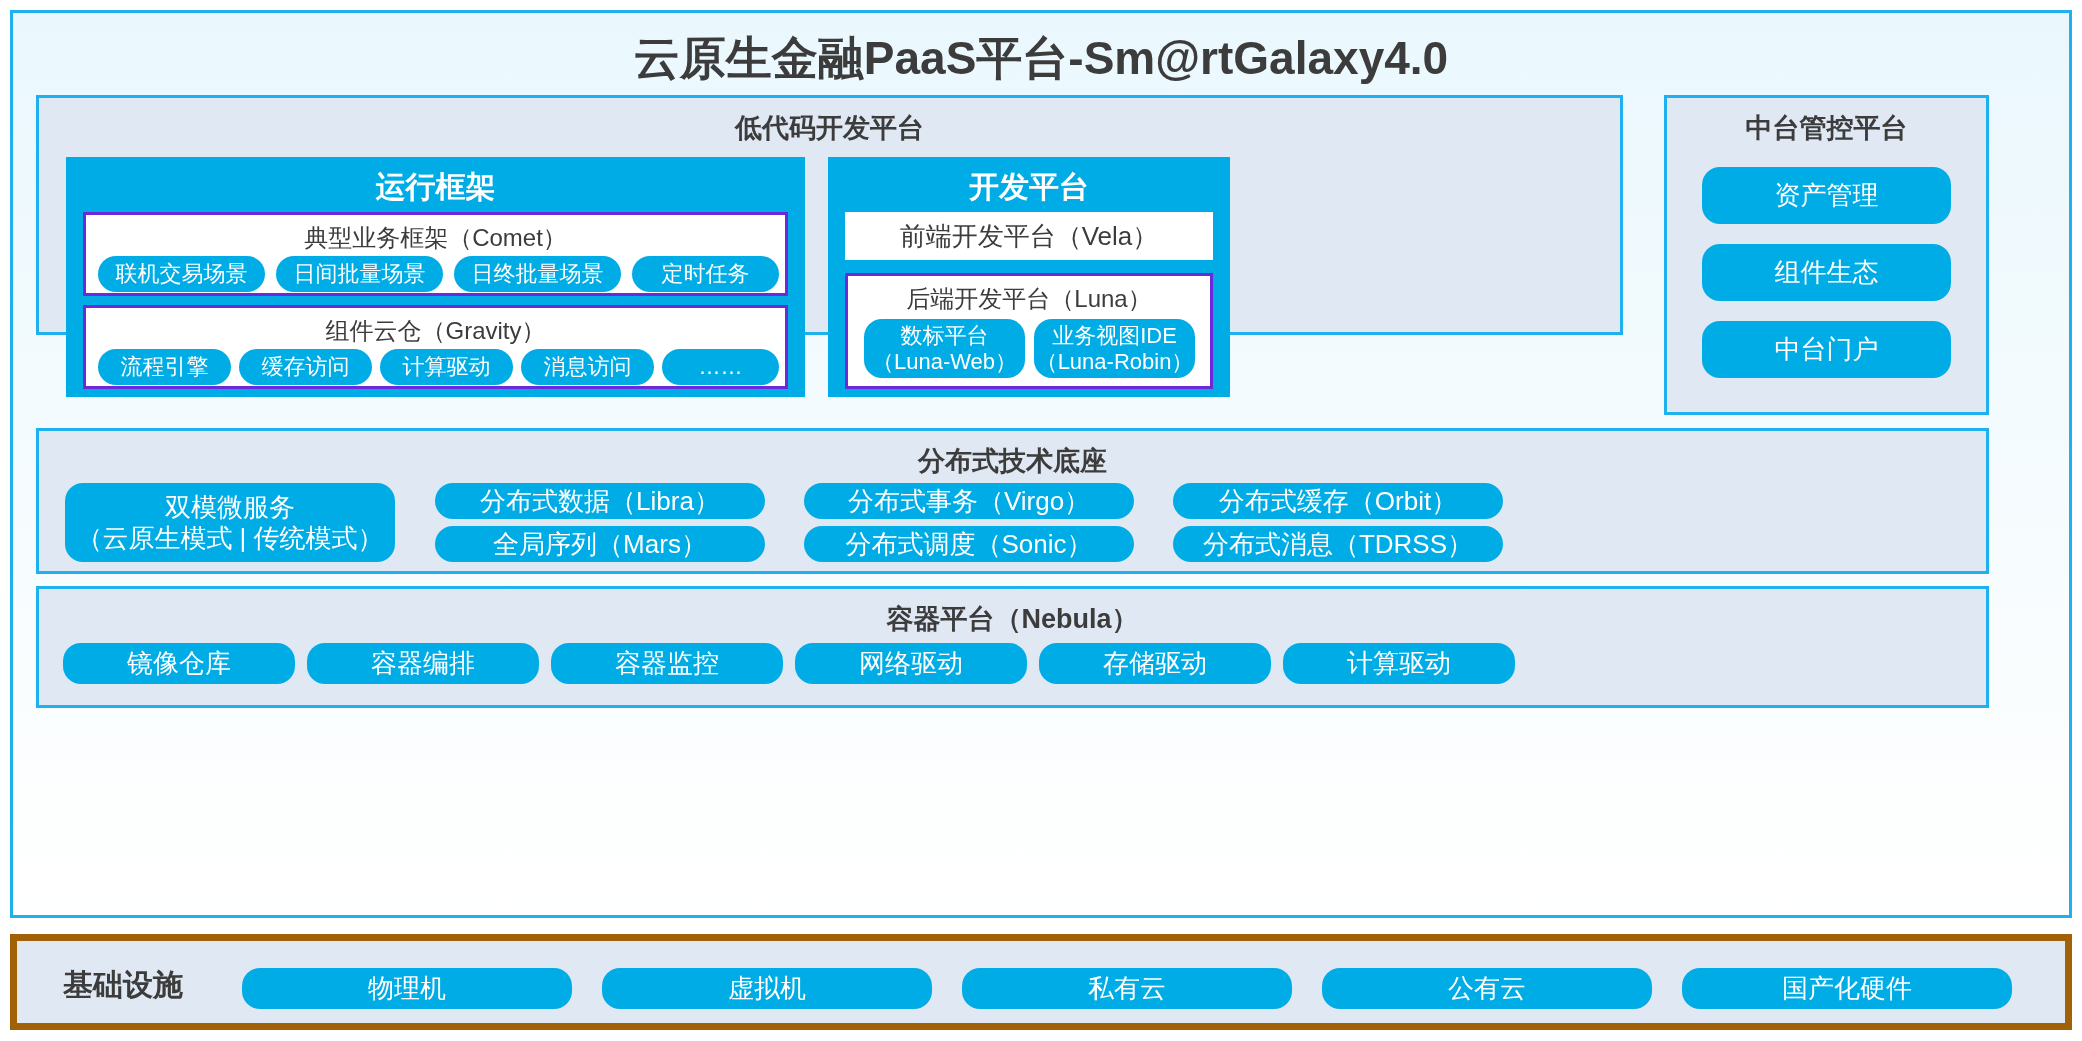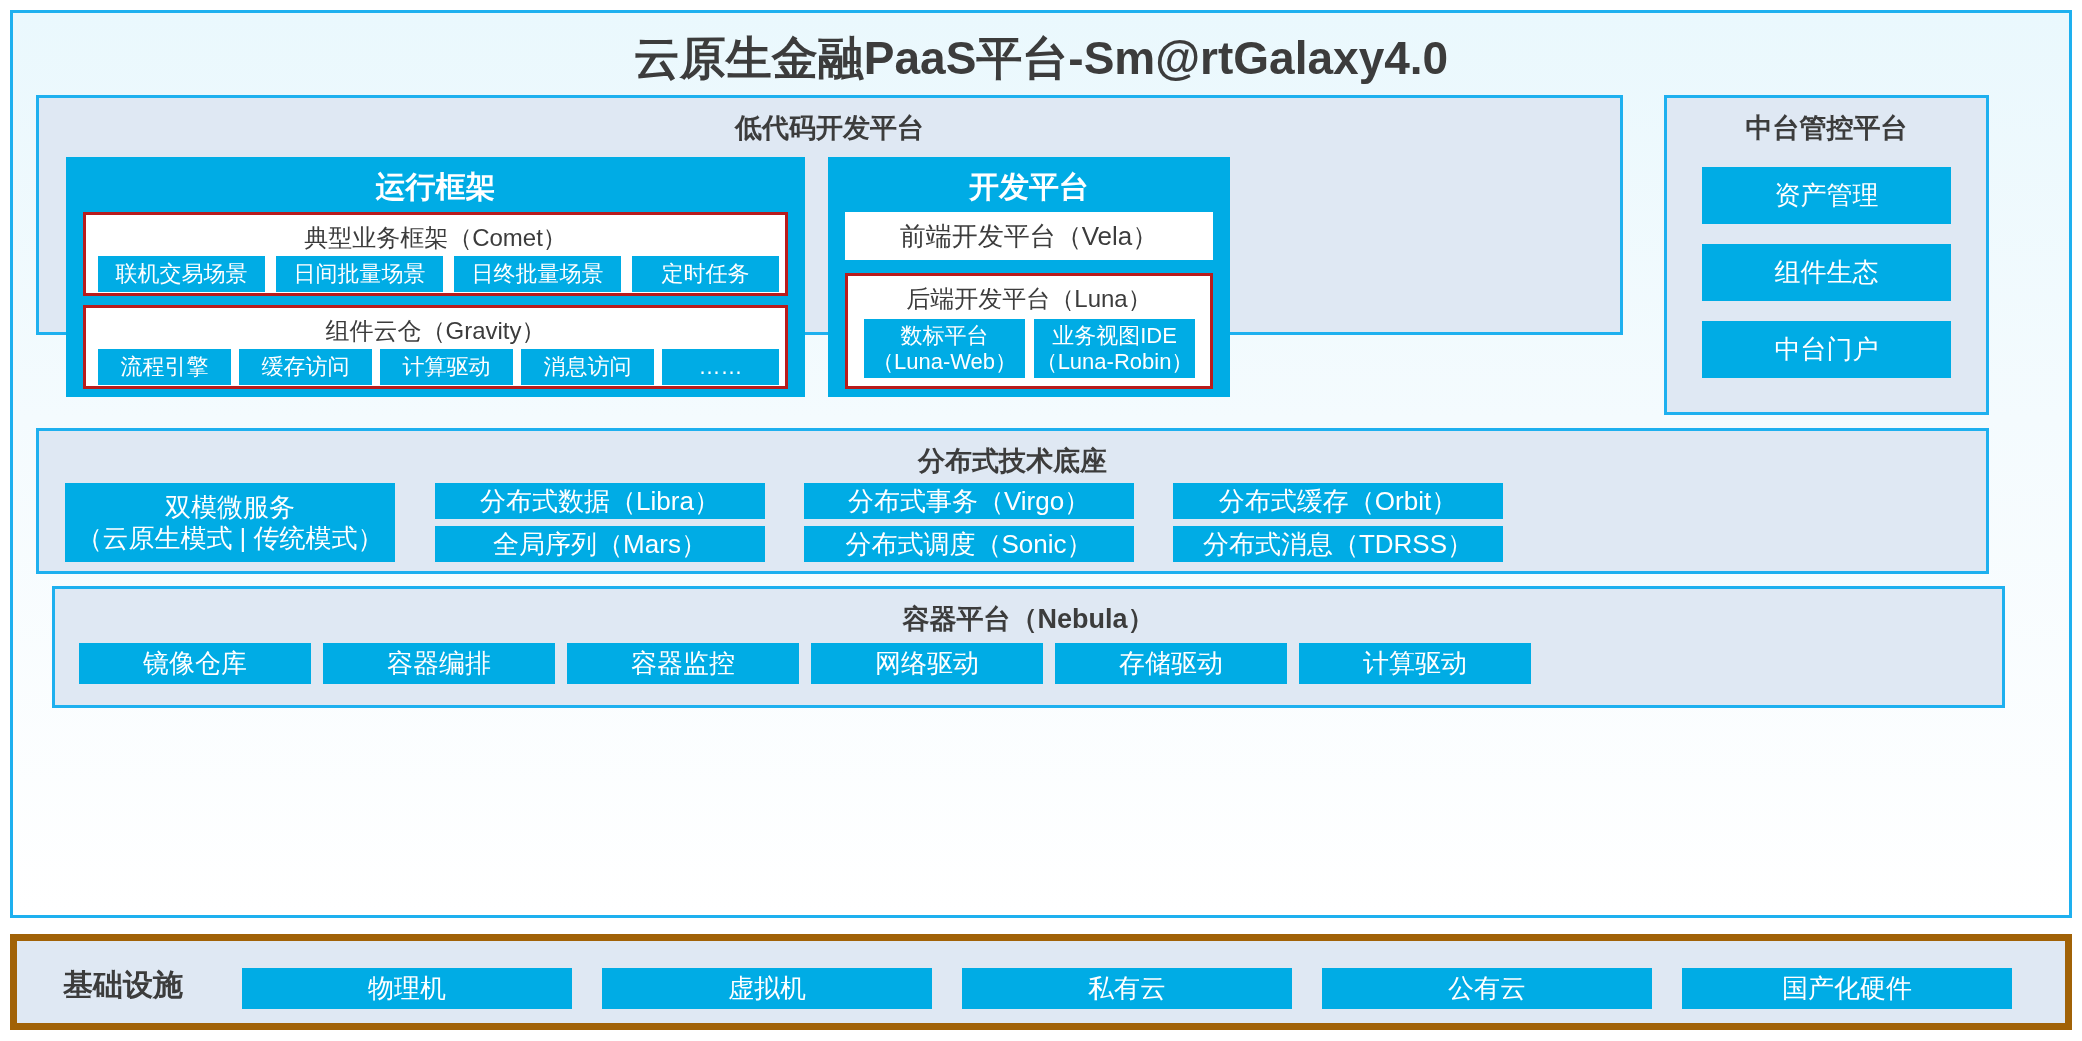--- a/index.html
+++ b/index.html
@@ -50,34 +50,35 @@
     background:#00ace5;
   }
   .blue-module-title{
     text-align:center;color:#ffffff;font-size:30px;font-weight:bold;
     padding-top:13px;line-height:1.1;
   }
 
   
   .white-group{
     position:absolute;box-sizing:border-box;
-    background:#ffffff;border:3px solid #b91c1c;
+    background:#ffffff;border:3px solid #6d28d9;
   }
   .white-group-title{
     text-align:center;font-size:24px;color:#3c3c3c;
     padding-top:9px;line-height:1.15;font-weight:normal;
   }
 
   
   .chip{
     position:absolute;box-sizing:border-box;
     background:#00ace5;color:#ffffff;
     display:flex;align-items:center;justify-content:center;
     text-align:center;font-size:20px;line-height:1.18;
     white-space:pre-line;
+    border-radius:18px;
   }
   .chip.sz22{font-size:22px;}
   .chip.sz26{font-size:26px;}
 
   
   .white-strip{
     position:absolute;box-sizing:border-box;background:#ffffff;
     display:flex;align-items:center;justify-content:center;
     font-size:26px;color:#3c3c3c;
   }
@@ -157,21 +158,21 @@
       <div class="chip sz26" style="left:396px;top:52px;width:330px;height:36px;">分布式数据（Libra）</div>
       <div class="chip sz26" style="left:396px;top:95px;width:330px;height:36px;">全局序列（Mars）</div>
 
       <div class="chip sz26" style="left:765px;top:52px;width:330px;height:36px;">分布式事务（Virgo）</div>
       <div class="chip sz26" style="left:765px;top:95px;width:330px;height:36px;">分布式调度（Sonic）</div>
 
       <div class="chip sz26" style="left:1134px;top:52px;width:330px;height:36px;">分布式缓存（Orbit）</div>
       <div class="chip sz26" style="left:1134px;top:95px;width:330px;height:36px;">分布式消息（TDRSS）</div>
     </div>
 
-    <div class="panel" style="left:23px;top:573px;width:1953px;height:122px;margin-left:16px;">
+    <div class="panel" style="left:23px;top:573px;width:1953px;height:122px;">
       <div class="panel-title">容器平台（Nebula）</div>
 
       <div class="chip sz26" style="left:24px;top:54px;width:232px;height:41px;">镜像仓库</div>
       <div class="chip sz26" style="left:268px;top:54px;width:232px;height:41px;">容器编排</div>
       <div class="chip sz26" style="left:512px;top:54px;width:232px;height:41px;">容器监控</div>
       <div class="chip sz26" style="left:756px;top:54px;width:232px;height:41px;">网络驱动</div>
       <div class="chip sz26" style="left:1000px;top:54px;width:232px;height:41px;">存储驱动</div>
       <div class="chip sz26" style="left:1244px;top:54px;width:232px;height:41px;">计算驱动</div>
     </div>
 

